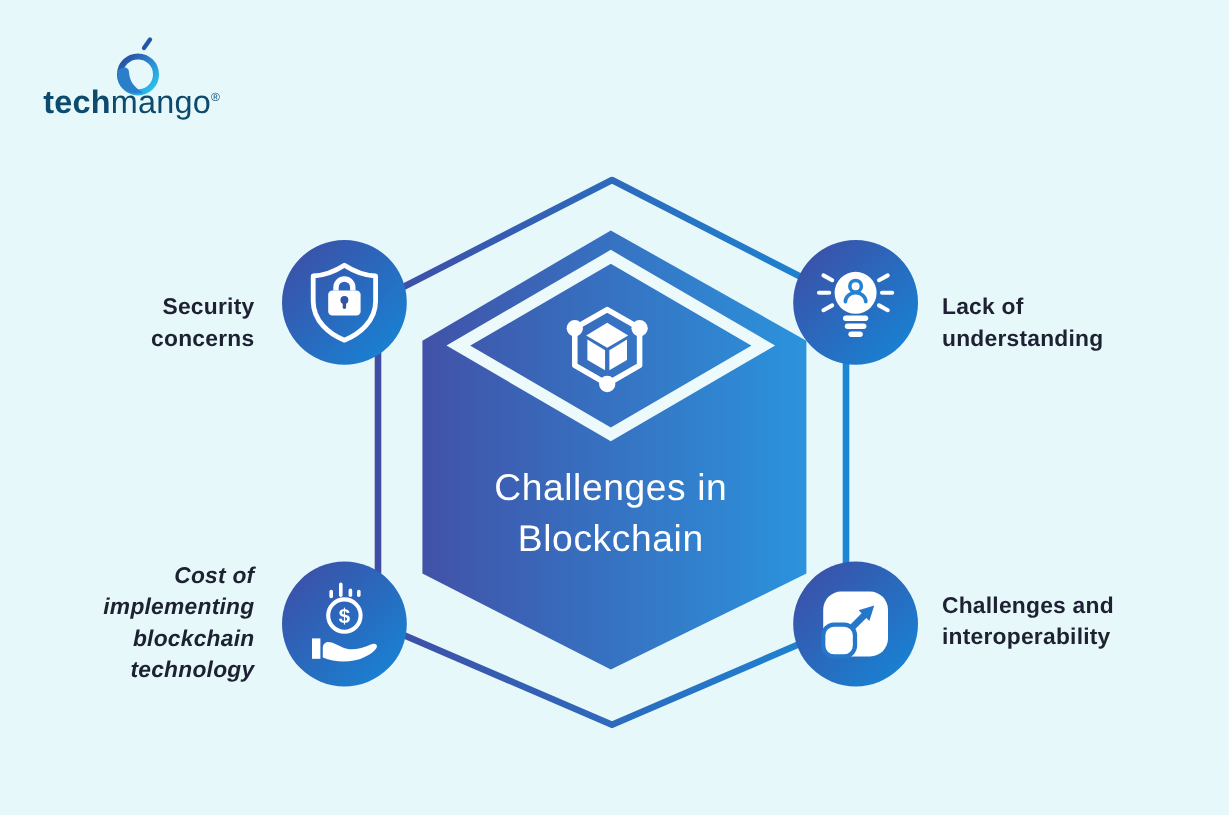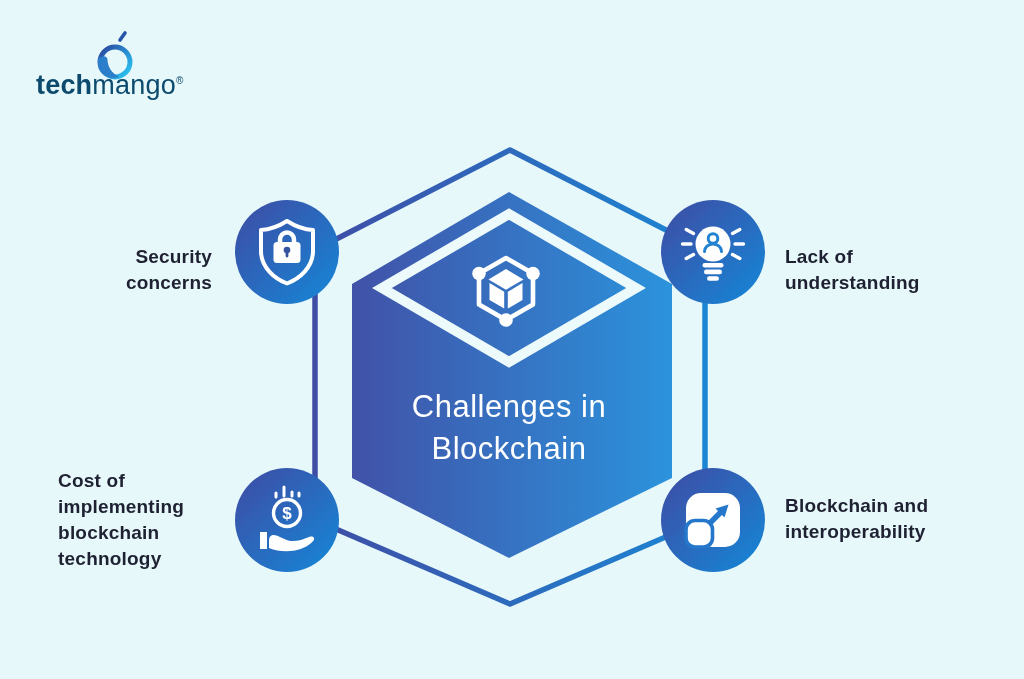--- a/index.html
+++ b/index.html
@@ -33,21 +33,21 @@
   }
 
   
   .node-label{
     position:absolute;color:#1e2132;font-weight:700;
     font-size:19px;line-height:26px;letter-spacing:0.2px;
     white-space:pre-line;
   }
   .label-security{right:812px;top:228px;text-align:right;margin-top:16px;}
   .label-understanding{left:785px;top:228px;text-align:left;margin-top:16px;}
-  .label-cost{right:840px;top:468px;text-align:left;}
+  .label-cost{right:812px;top:468px;text-align:right;font-style:italic;}
   .label-scalability{left:785px;top:493px;text-align:left;}
 </style>
 </head>
 <body>
 
 <div class="stage">
 
   <svg class="art" viewBox="0 0 1024 679" aria-hidden="true">
     <defs>
       <linearGradient id="gLine" x1="315" y1="0" x2="705" y2="0" gradientUnits="userSpaceOnUse">
@@ -160,16 +160,16 @@
   </div>
 
   <div class="node-label label-security">Security
 concerns</div>
   <div class="node-label label-understanding">Lack of
 understanding</div>
   <div class="node-label label-cost">Cost of
 implementing
 blockchain
 technology</div>
-  <div class="node-label label-scalability">Blockchain and
+  <div class="node-label label-scalability">Challenges and
 interoperability</div>
 
 </div>
 
 </body></html>

